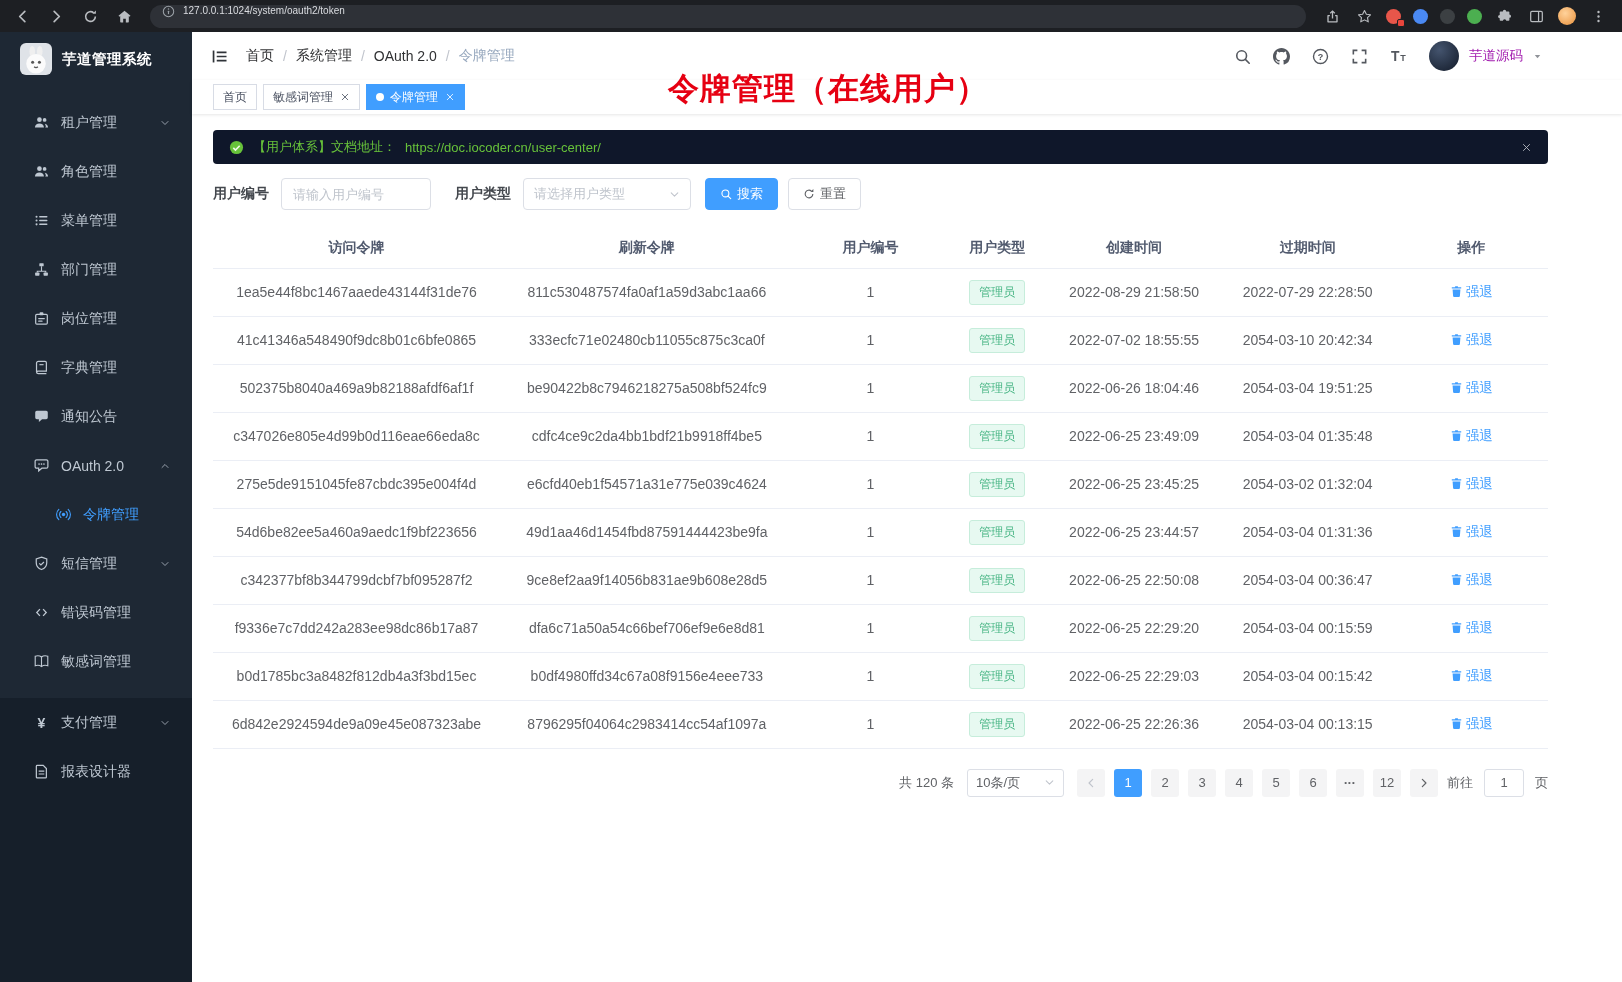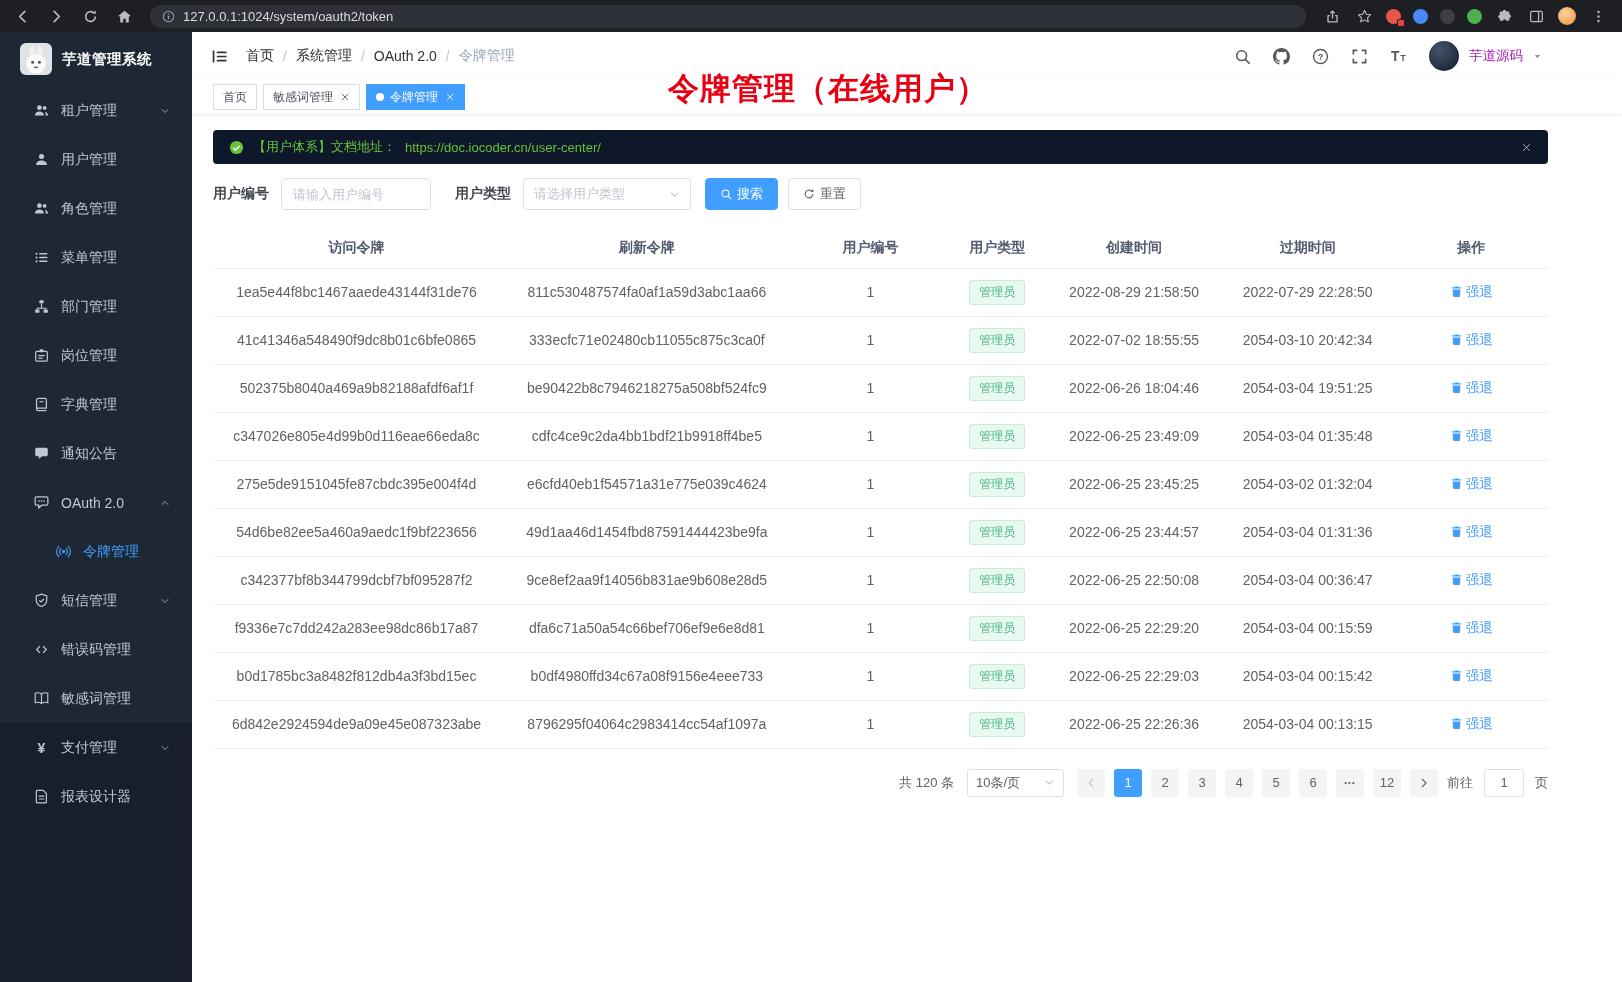--- a/index.html
+++ b/index.html
@@ -8,32 +8,32 @@
   button, input { font-family:inherit; }
 
   [data-icon]{ display:inline-flex; width:16px; height:16px; align-items:center; justify-content:center; flex-shrink:0; }
   [data-icon] svg{ width:100%; height:100%; display:block; }
 
   
   .chrome { height:32px; background:#1d1f23; display:flex; align-items:center; padding:0 12px; gap:8px; }
   .chrome-nav { display:flex; align-items:center; gap:14px; }
   .chrome-btn { width:20px; height:20px; display:inline-flex; align-items:center; justify-content:center; color:#b9bcc0; cursor:pointer; }
   .chrome-btn [data-icon]{ width:15px; height:15px; }
-  .omnibox { flex:1; height:23px; margin:0 8px; background:#2e3137; border-radius:12px; display:flex; align-items:center; gap:8px; padding:0 12px; color:#dadce0; font-size:13px; }
+  .omnibox { flex:1; height:23px; margin:0 8px; background:#2e3137; border-radius:12px; display:flex; align-items:flex-start; gap:8px; padding:0 12px; color:#dadce0; font-size:10px; }
   .omnibox [data-icon]{ width:13px; height:13px; color:#9aa0a6; }
   .chrome-actions { display:flex; align-items:center; gap:12px; padding-right:2px; }
   .ext-dot { width:15px; height:15px; border-radius:50%; position:relative; display:inline-block; cursor:pointer; }
   .ext-badge { position:absolute; right:-4px; bottom:-3px; width:8px; height:8px; background:#e8453c; border-radius:2px; border:1px solid #1d1f23; }
   .profile-dot { background: radial-gradient(circle at 40% 35%, #ffd29b, #e8913c) !important; width:18px !important; height:18px !important; }
 
   
   .app { display:flex; height:950px; }
 
   
-  .sidebar { width:192px; flex-shrink:0; background:#1e2834; color:#bfc8d2; display:flex; flex-direction:column; }
+  .sidebar { width:192px; flex-shrink:0; background:#1e2834; color:#bfc8d2; display:flex; flex-direction:column;gap:12px; }
   .logo-row { height:54px; display:flex; align-items:center; gap:10px; padding:0 0 0 20px; cursor:pointer; }
   .logo-avatar { width:32px; height:32px; border-radius:6px; background:#dfe3e8; overflow:hidden; display:flex; align-items:flex-end; justify-content:center; }
   .logo-avatar [data-icon]{ width:30px; height:30px; }
   .logo-title { color:#fff; font-weight:bold; font-size:14.5px; letter-spacing:.5px; }
   .menu { }
   .sidebar-lower { flex:1; background:#161f2a; }
   .menu-item { height:49px; display:flex; align-items:center; padding:0 22px 0 34px; font-size:14px; cursor:pointer; }
   .menu-item .mi-icon { width:15px; height:15px; margin-right:12px; }
   .menu-item .glyph { width:15px; margin-right:12px; font-weight:bold; font-size:14px; text-align:center; flex-shrink:0; }
   .mi-label { flex:1; white-space:nowrap; }
@@ -221,29 +221,20 @@
               <circle cx="11.3" cy="5.3" r="2"></circle>
               <path d="M11.9 13.3h3.1c0-2.2-1.4-3.7-3.4-4.1.6.9 1 2.1 1 3.4z"></path>
             </svg>
           </span>
           <span class="mi-label">租户管理</span>
           <span class="mi-arrow" data-icon="chevron-down">
             <svg viewBox="0 0 16 16" fill="currentColor">
               <path d="M3.2 5.6L8 10.4l4.8-4.8" fill="none" stroke="currentColor" stroke-width="1.5" stroke-linecap="round" stroke-linejoin="round"></path>
             </svg>
           </span>
-        </div>
-        <div class="menu-item">
-          <span class="mi-icon" data-icon="user">
-            <svg viewBox="0 0 16 16" fill="currentColor">
-              <circle cx="8" cy="4.8" r="2.7"></circle>
-              <path d="M2.2 13.8c0-3 2.6-4.8 5.8-4.8s5.8 1.8 5.8 4.8z"></path>
-            </svg>
-          </span>
-          <span class="mi-label">用户管理</span>
         </div>
         <div class="menu-item">
           <span class="mi-icon" data-icon="users">
             <svg viewBox="0 0 16 16" fill="currentColor">
               <circle cx="5.8" cy="5" r="2.5"></circle>
               <path d="M1 13.3c0-2.7 2.1-4.3 4.8-4.3s4.8 1.6 4.8 4.3z"></path>
               <circle cx="11.3" cy="5.3" r="2"></circle>
               <path d="M11.9 13.3h3.1c0-2.2-1.4-3.7-3.4-4.1.6.9 1 2.1 1 3.4z"></path>
             </svg>
           </span>

